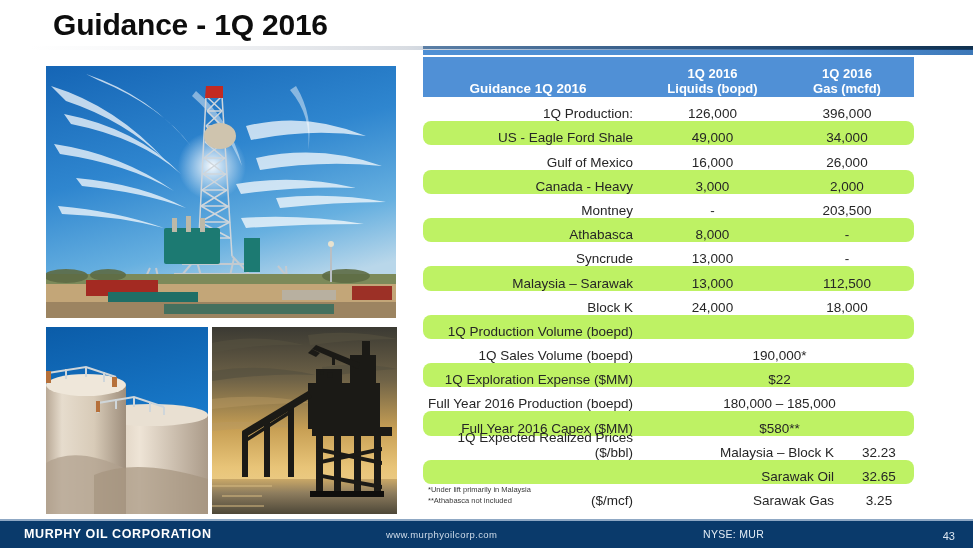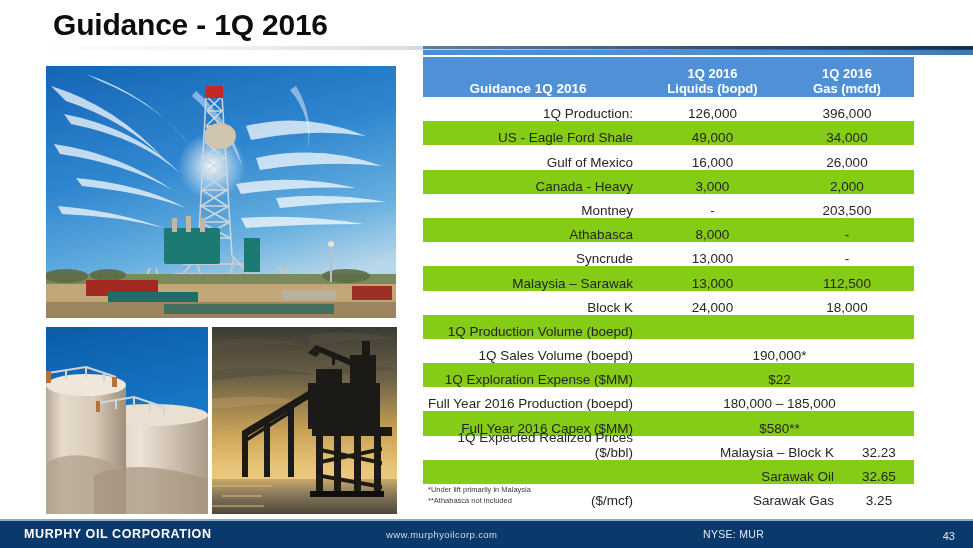--- a/index.html
+++ b/index.html
@@ -35,21 +35,21 @@
   .thead{height:40px;background:#5090d6;color:#ffffff;font-weight:bold;}
   .thead .c0,.thead .c1,.thead .c2{line-height:1.15;}
   .thead .c0{text-align:center;font-size:13.5px;}
   .thead .c1,.thead .c2{text-align:center;font-size:13px;}
 
   .c0{width:222px;box-sizing:border-box;padding-right:12px;text-align:right;}
   .c1{width:135px;box-sizing:border-box;text-align:center;}
   .c2{width:134px;box-sizing:border-box;text-align:center;}
 
   .body-row{height:24.2px;font-size:13.5px;color:#262626;}
-  .shade{background:#84cc16;}
+  .shade{background:#bef264;border-radius:8px;}
   .plain{background:#ffffff;}
 
   
   .cmerge{width:269px;box-sizing:border-box;text-align:center;}
   
   .cp-label{width:199px;box-sizing:border-box;text-align:right;padding-right:10px;}
   .cp-val{width:70px;box-sizing:border-box;text-align:center;}
 
   .footnote{position:absolute;left:428px;top:485px;width:148px;
             font-size:7.5px;line-height:1.45;color:#3a3a3a;}

